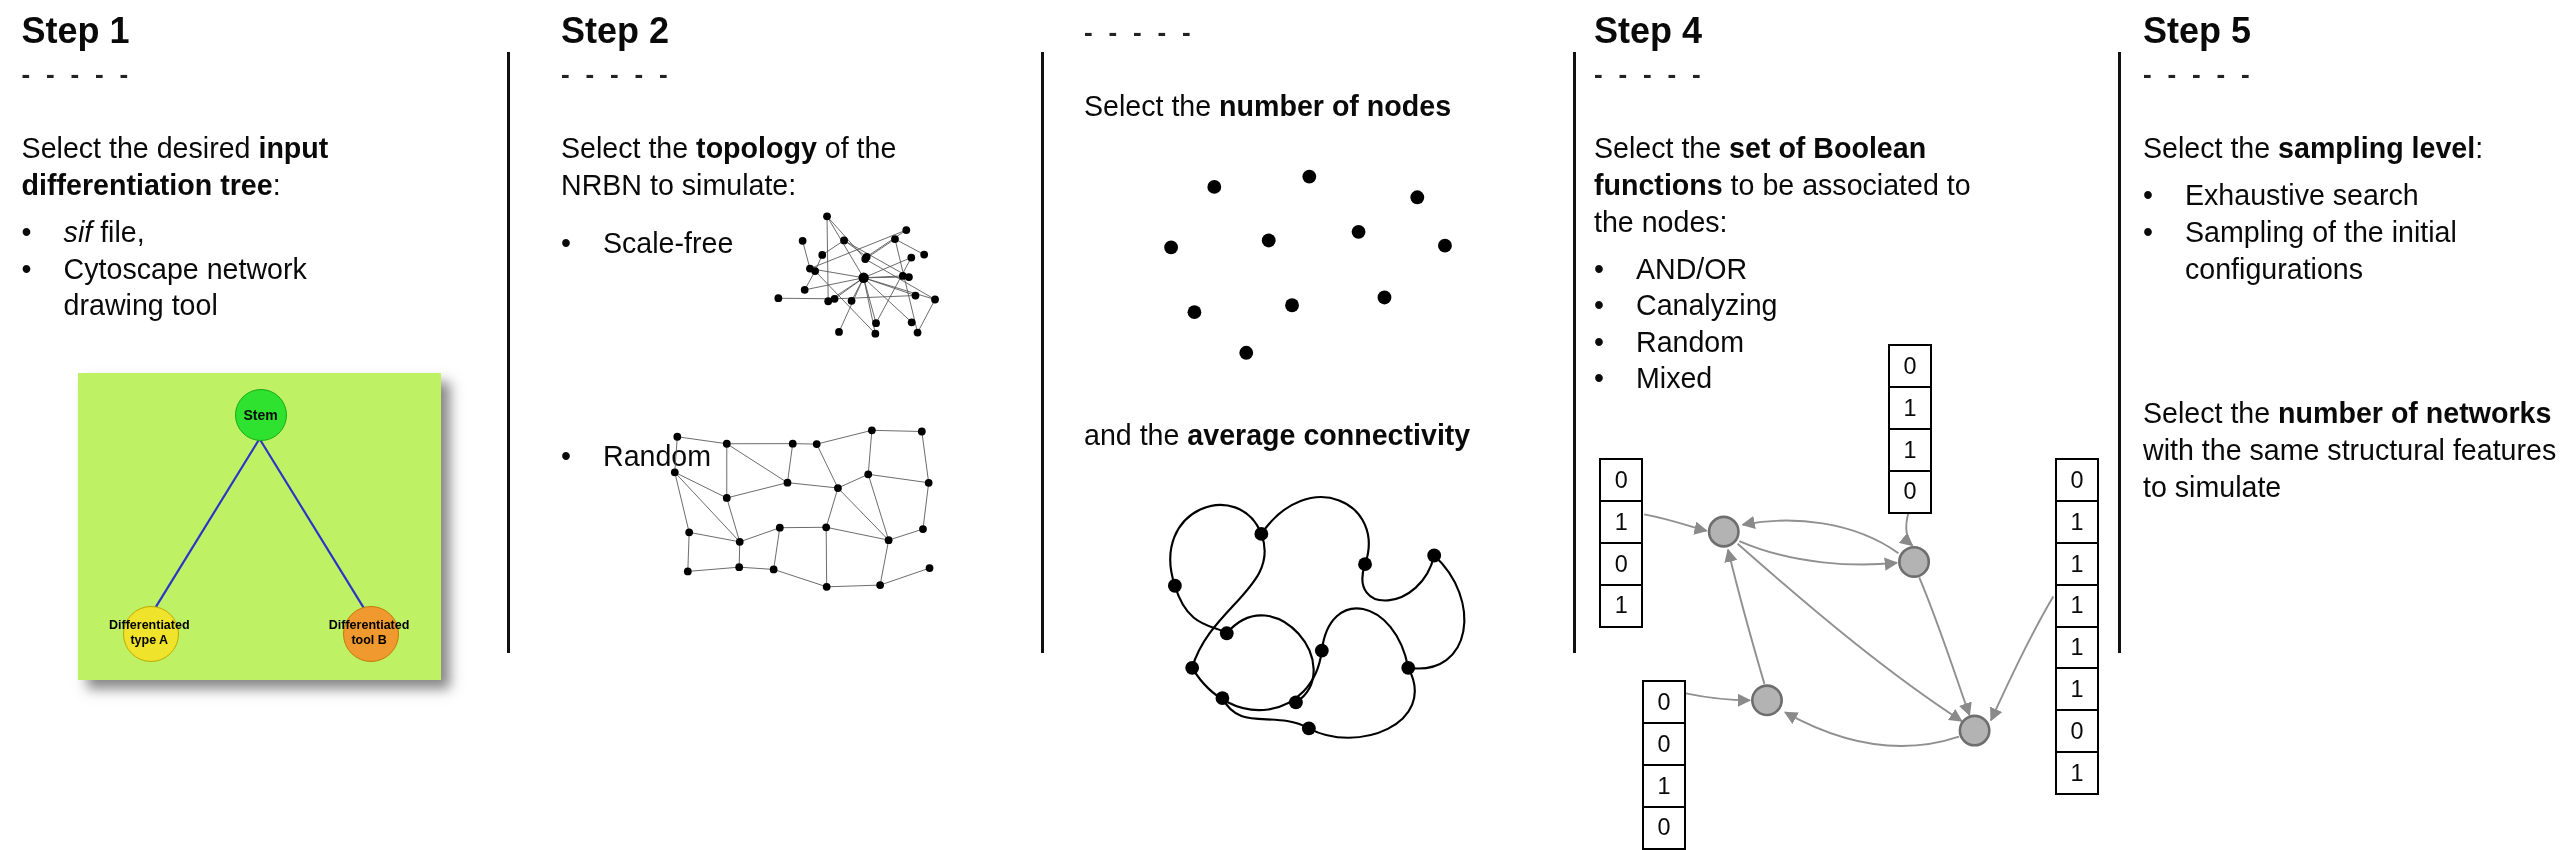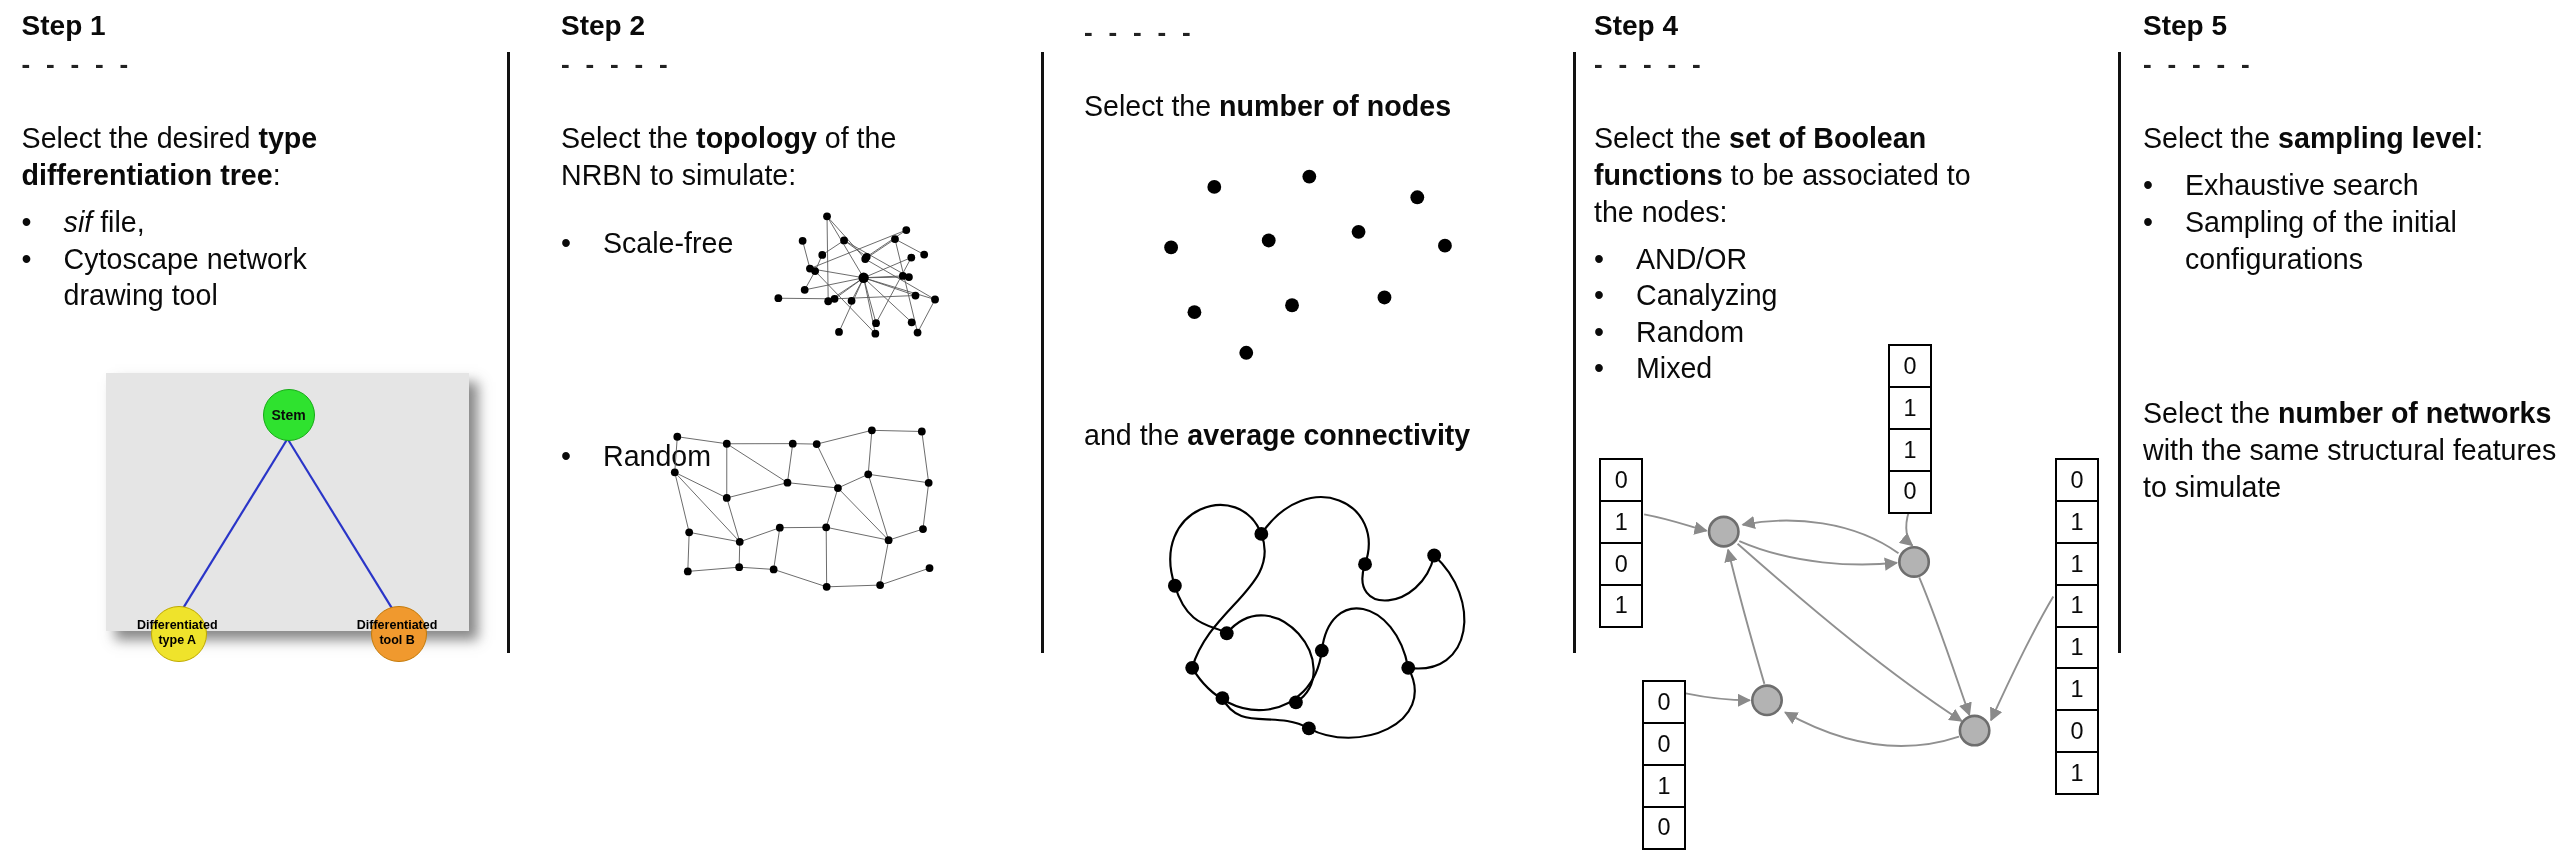--- a/index.html
+++ b/index.html
@@ -1,32 +1,32 @@
 <!DOCTYPE html>
 <html style="font-size:14px"><head>
 <meta charset="utf-8">
 <style>
   html,body{margin:0;padding:0;background:#fff;}
   .page{position:relative;width:2576px;height:851px;background:#ffffff;
         font-family:"Liberation Sans","DejaVu Sans",sans-serif;color:#0a0a0a;overflow:hidden;}
   .col{position:absolute;top:10.4px;width:489px;}
-  .title{font-size:28px;font-weight:700;}
+  .title{font-size:36px;font-weight:700;}
   .dashes{font-size:26px;font-weight:700;letter-spacing:4.3px;margin-top:7px;color:#222;}
   .para{font-size:28.6px;line-height:1.28;margin-top:40px;}
   .b{font-weight:700;}
   .i{font-style:italic;}
   .bullets{margin-top:10.4px;}
   .brow{display:flex;font-size:28.6px;line-height:1.28;align-items:flex-start;}
   .bmark{width:42px;flex:0 0 42px;}
   .btext{flex:1 1 auto;}
   .abs{position:absolute;}
   .divider{position:absolute;top:52px;height:601px;width:2.6px;background:#111;}
   
-  .treebox{position:absolute;left:56px;top:363px;width:363px;height:258px;background:#e5e5e5;
-           box-shadow:8.7px 8.7px 12px rgba(105,105,105,.8);margin-left:28px;}
+  .treebox{position:absolute;left:56px;top:363px;width:363px;height:307px;background:#bef264;
+           box-shadow:8.7px 8.7px 12px rgba(105,105,105,.8);}
   .tnode{position:absolute;border-radius:50%;display:flex;align-items:center;justify-content:center;
          text-align:center;font-weight:700;z-index:2;}
   .stem{left:157px;top:15.6px;width:50px;height:50px;background:#2fe22f;border:1.7px solid #17ab17;font-size:14px;}
   .typeA{left:45px;top:233px;width:54px;height:54px;background:#efe32b;border:1.7px solid #bfa900;}
   .typeB{left:265px;top:233px;width:54px;height:54px;background:#f0992e;border:1.7px solid #c47a08;}
   .nlabel{position:absolute;width:121px;text-align:center;font-size:12.5px;font-weight:700;line-height:1.15;z-index:3;color:#000;}
   
   .btable{position:absolute;z-index:3;display:flex;flex-direction:column;}
   .bcell{width:40px;height:40px;border:2.2px solid #000;margin-top:-2.2px;background:#fff;
          display:flex;align-items:center;justify-content:center;font-size:23.4px;}
@@ -40,21 +40,21 @@
 
   <div class="divider" style="left:507px"></div>
   <div class="divider" style="left:1041px"></div>
   <div class="divider" style="left:1573px"></div>
   <div class="divider" style="left:2118px"></div>
 
   <div class="col" style="left:21.6px">
     <div class="title">Step 1</div>
     <div class="dashes">- - - - -</div>
     <div class="para" style="width:415px">
-      <span>Select the desired </span><span class="b">type differentiation tree</span><span>:</span>
+      <span>Select the desired </span><span class="b">input differentiation tree</span><span>:</span>
     </div>
     <div class="bullets">
       <div class="brow">
         <span class="bmark">•</span>
         <span class="btext"><span class="i">sif</span><span> file,</span></span>
       </div>
       <div class="brow">
         <span class="bmark">•</span>
         <span class="btext" style="max-width:294px">Cytoscape network drawing tool</span>
       </div>

